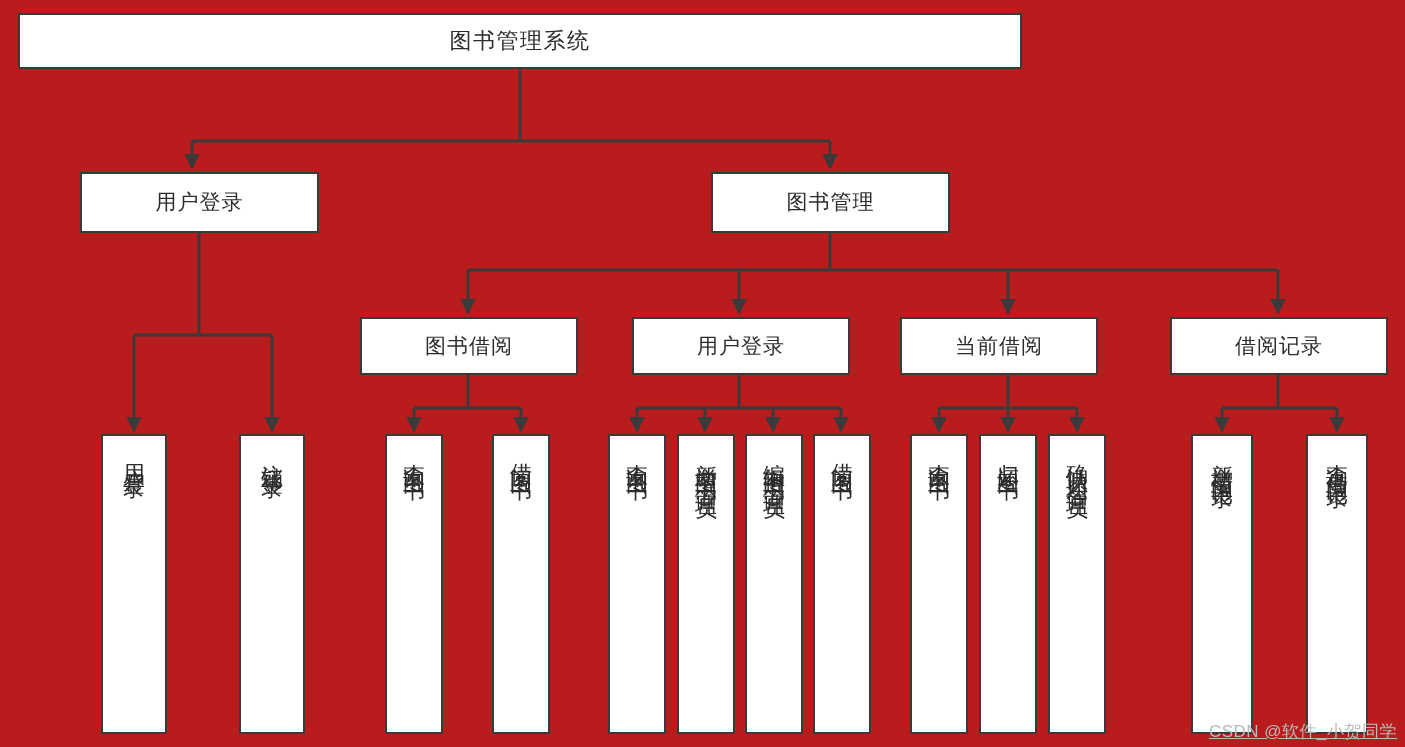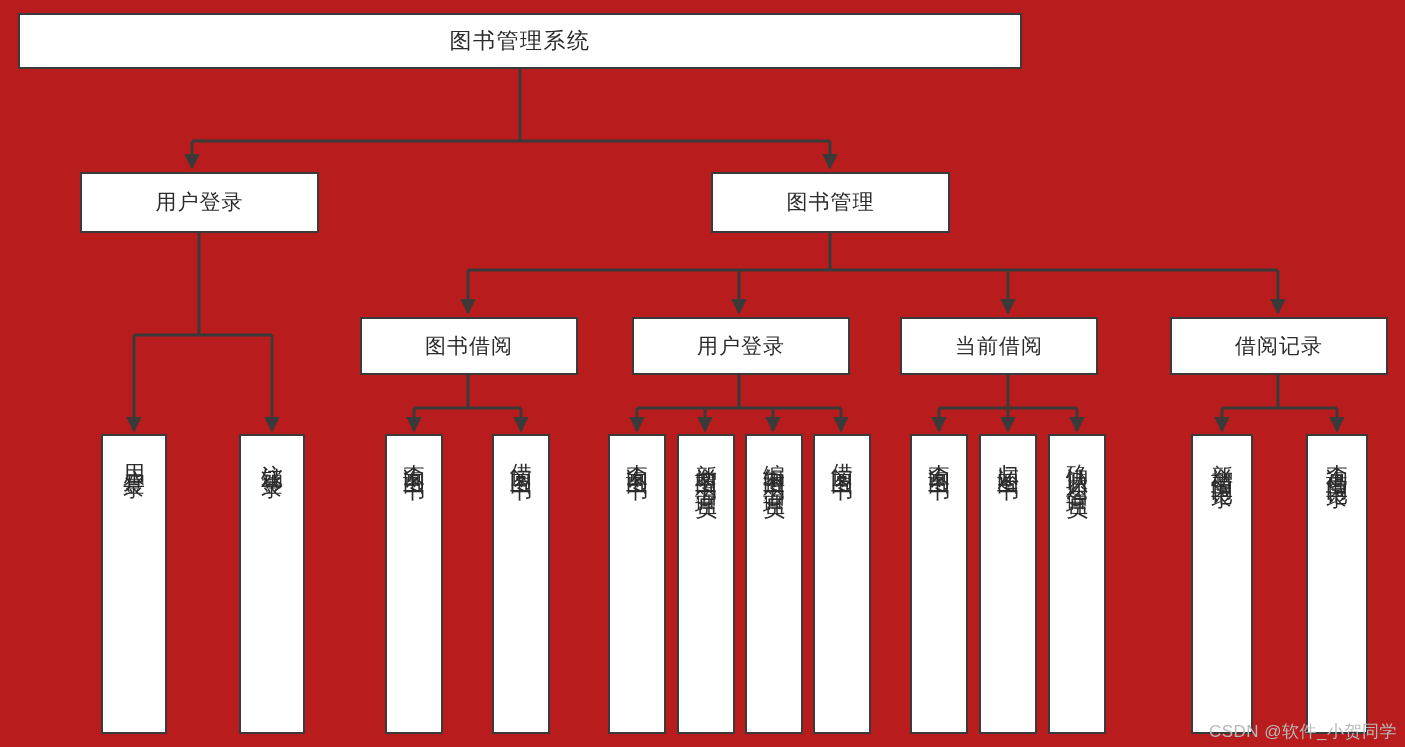--- a/index.html
+++ b/index.html
@@ -67,20 +67,21 @@
   }
   #watermark {
     position: absolute;
     right: 8px;
     bottom: 4px;
     font-size: 17px;
     color: #b9b9b9;
     letter-spacing: 0.5px;
     white-space: nowrap;
     user-select: none;
+    text-decoration: underline;
   }
 </style>
 </head>
 <body>
 
 <div id="diagram-canvas">
 
   <svg id="connector-layer" viewBox="0 0 1405 747" xmlns="http://www.w3.org/2000/svg">
     <defs>
       <marker id="arrow" viewBox="0 0 10 10" refX="9" refY="5" markerWidth="5.2" markerHeight="5.2" orient="auto-start-reverse">

